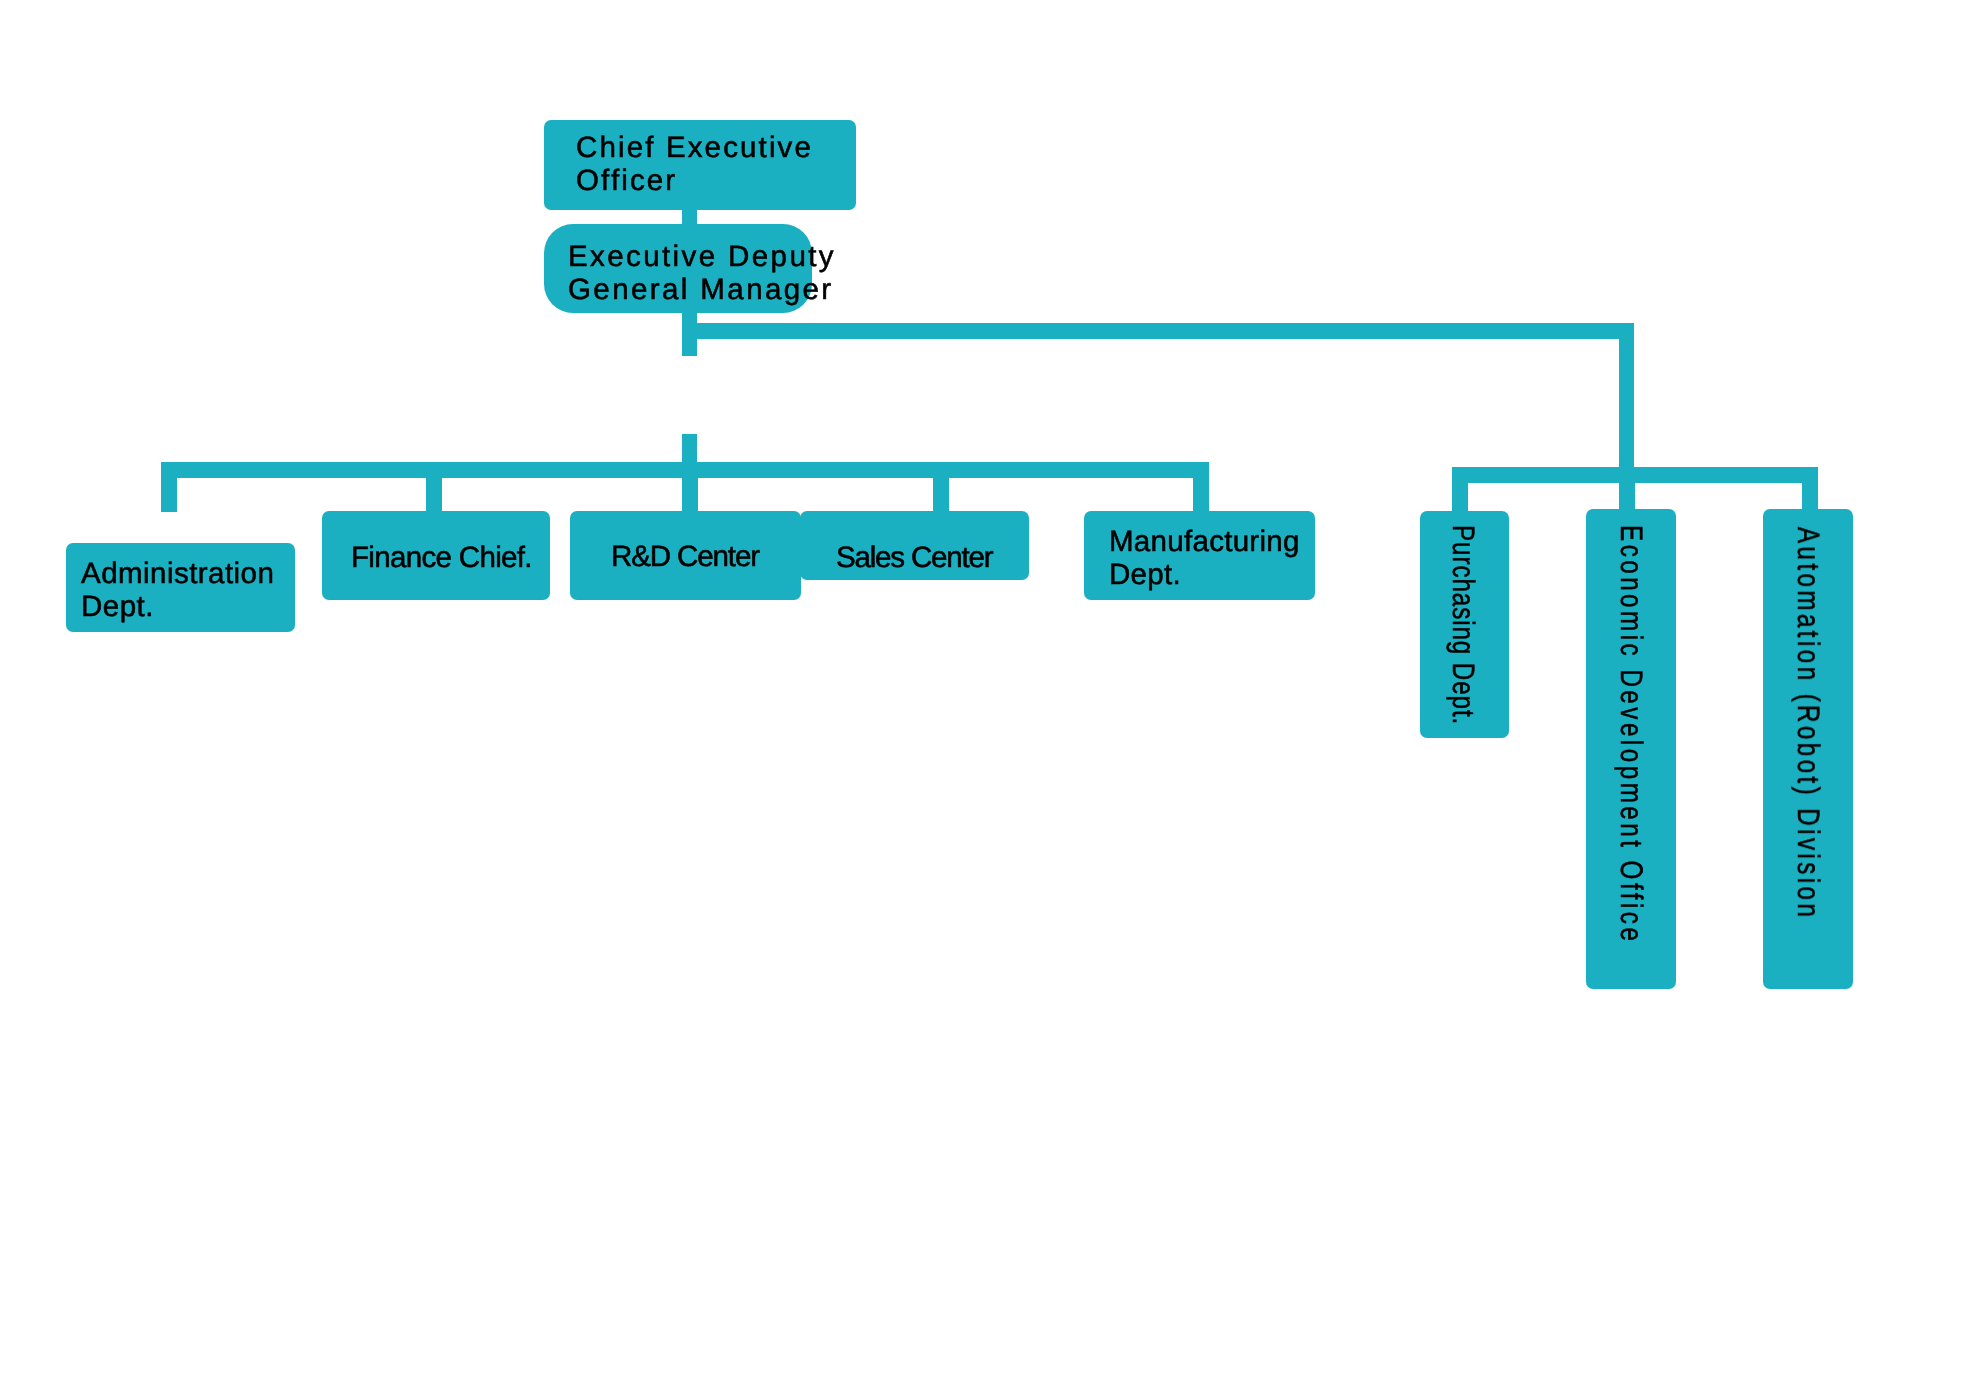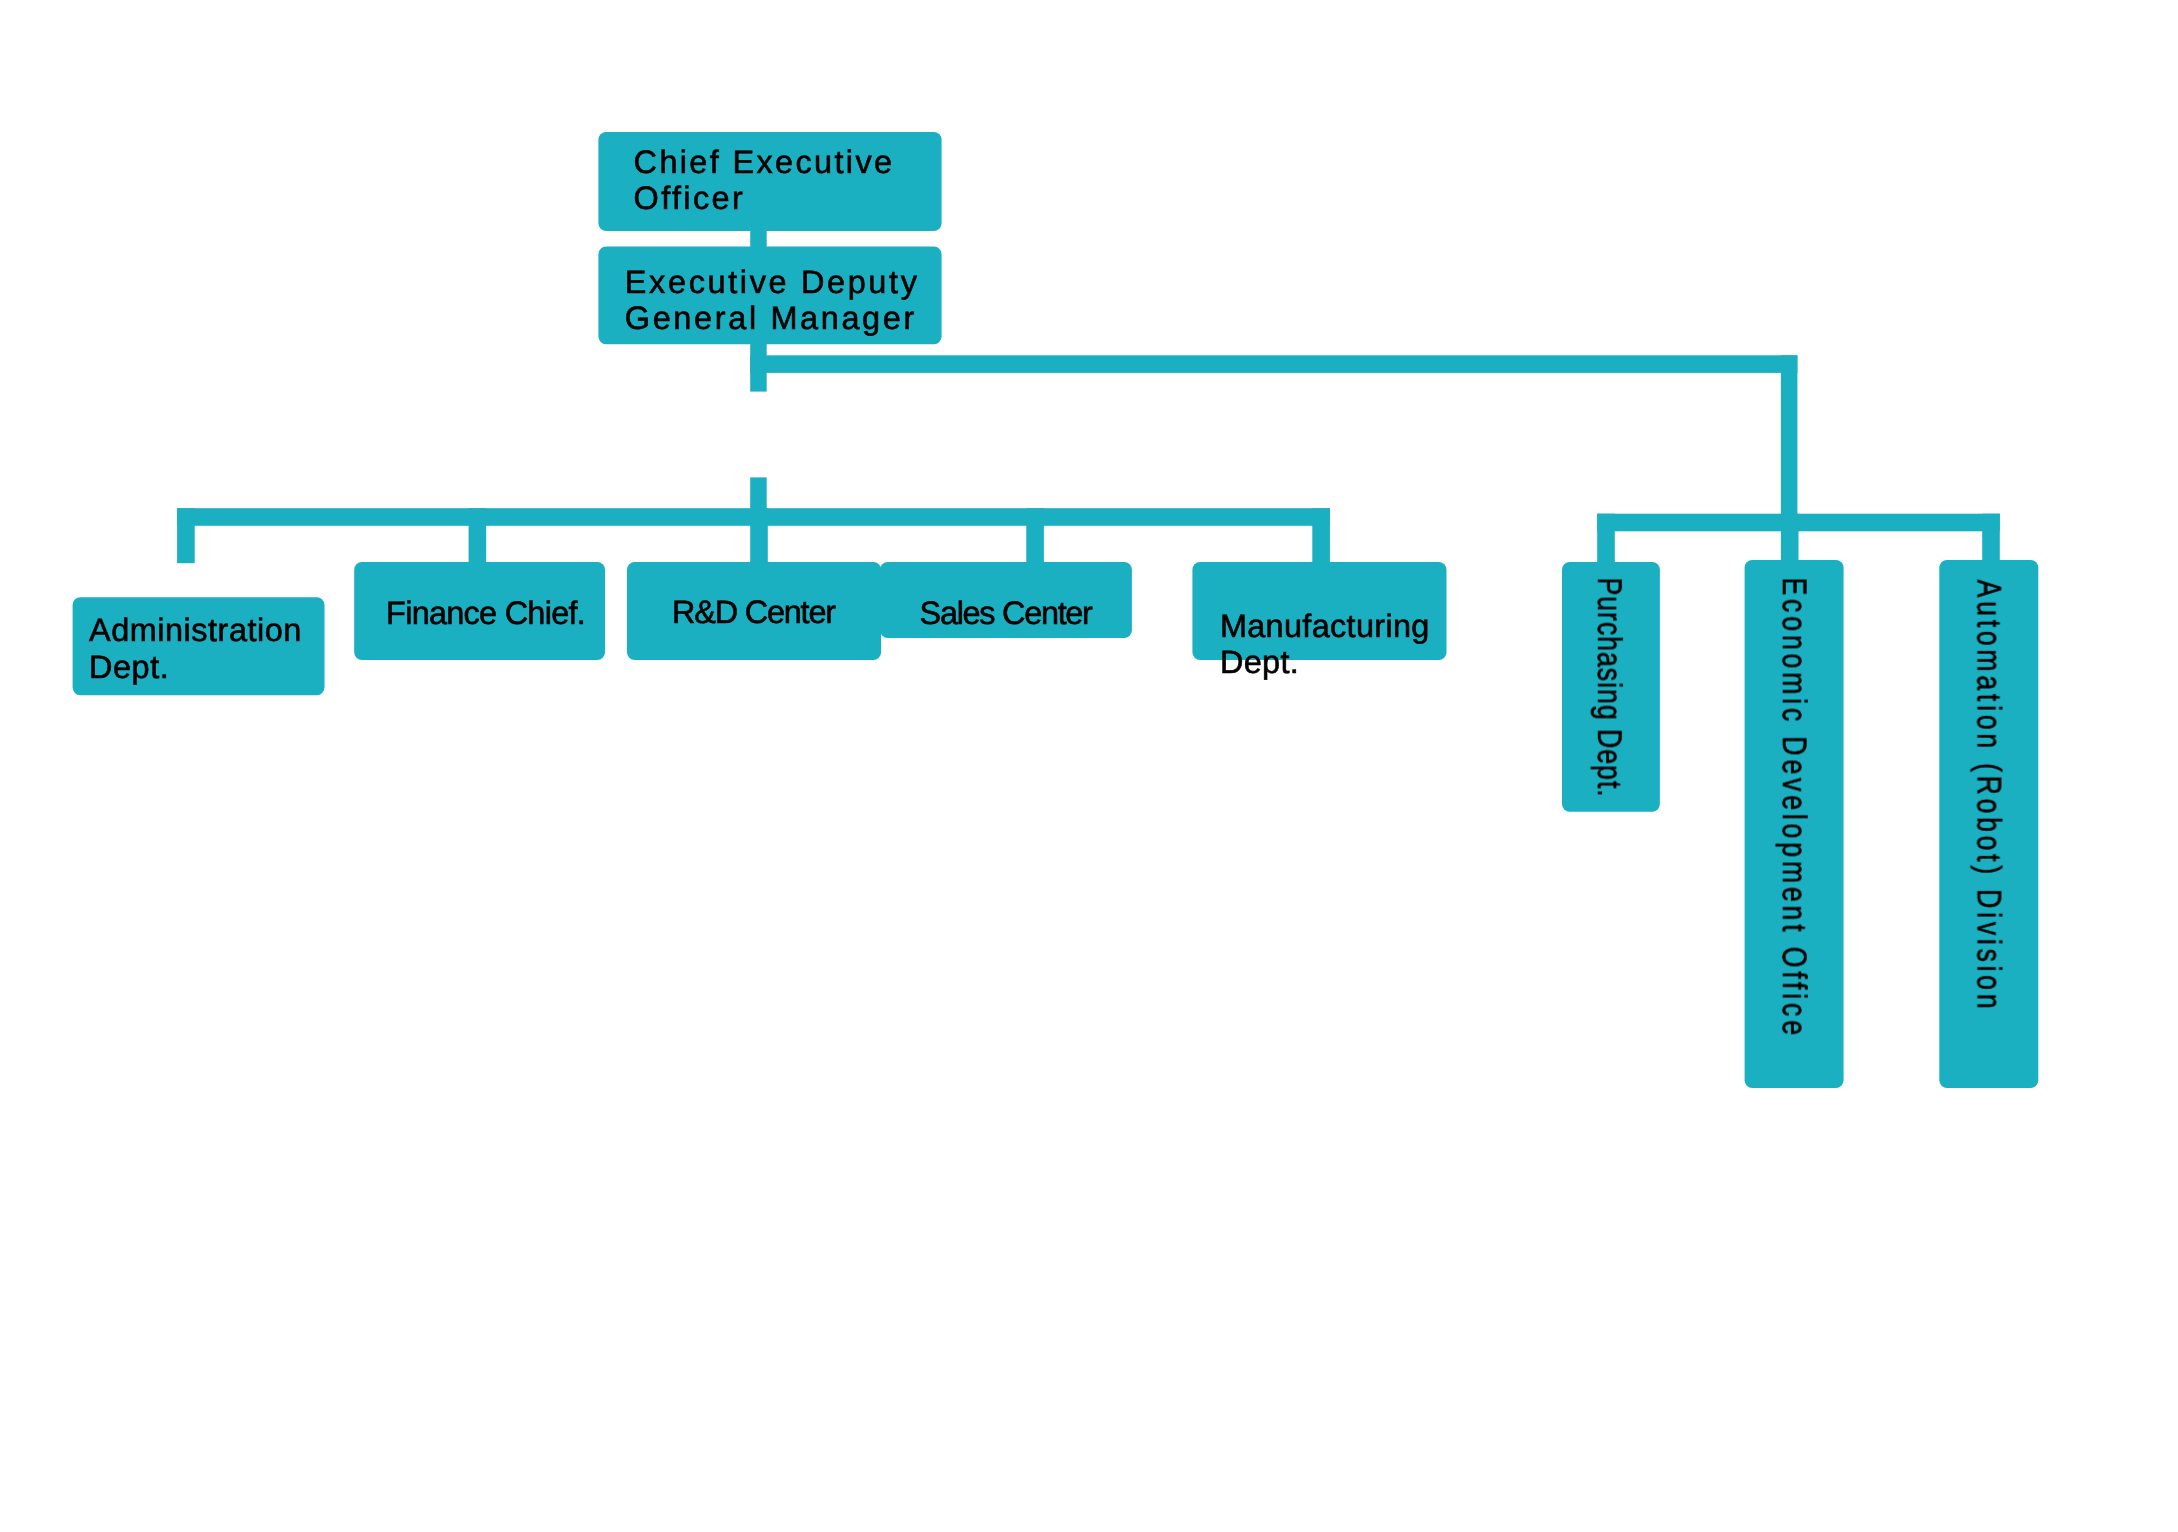--- a/index.html
+++ b/index.html
@@ -46,21 +46,21 @@
 
   <div class="conn" style="left:1452px;top:467px;width:366px;height:16px;"></div>
   <div class="conn" style="left:1452px;top:467px;width:16px;height:46px;"></div>
   <div class="conn" style="left:1619px;top:467px;width:16px;height:46px;"></div>
   <div class="conn" style="left:1802px;top:467px;width:16px;height:46px;"></div>
 
   <div class="node" style="left:544px;top:86px;width:312px;height:90px;margin-top:34px;">
     <div class="label" style="left:32px;top:12px;width:250px;letter-spacing:2.14px;">Chief Executive Officer</div>
   </div>
 
-  <div class="node" style="left:544px;top:224px;width:312px;height:89px;">
+  <div class="node" style="left:544px;top:224px;width:268px;height:89px;border-radius:29px;">
     <div class="label" style="left:24px;top:17px;width:272px;letter-spacing:2.4px;">Executive Deputy General Manager</div>
   </div>
 
 
   <div class="node" style="left:66px;top:511px;width:229px;height:89px;margin-top:32px;">
     <div class="label" style="left:15px;top:15px;width:200px;letter-spacing:0.46px;">Administration Dept.</div>
   </div>
 
   <div class="node" style="left:322px;top:511px;width:228px;height:89px;">
     <div class="label" style="left:29px;top:31px;letter-spacing:-0.67px;">Finance Chief.</div>
@@ -68,21 +68,21 @@
 
   <div class="node" style="left:570px;top:511px;width:231px;height:89px;">
     <div class="label" style="left:41px;top:30px;letter-spacing:-1.11px;">R&amp;D Center</div>
   </div>
 
   <div class="node" style="left:800px;top:511px;width:229px;height:69px;">
     <div class="label" style="left:36px;top:31px;letter-spacing:-1.18px;">Sales Center</div>
   </div>
 
   <div class="node" style="left:1084px;top:511px;width:231px;height:89px;">
-    <div class="label" style="left:25px;top:15px;width:200px;letter-spacing:0.29px;margin-top:28px;">Manufacturing Dept.</div>
+    <div class="label" style="left:25px;top:15px;width:200px;letter-spacing:0.29px;">Manufacturing Dept.</div>
   </div>
 
   <div class="node" style="left:1420px;top:511px;width:89px;height:227px;">
     <div class="vlabel" style="left:59px;top:14px;letter-spacing:1.18px;transform:translateZ(0) rotate(90deg) scale(0.78,1);">Purchasing Dept.</div>
   </div>
 
   <div class="node" style="left:1586px;top:509px;width:90px;height:480px;">
     <div class="vlabel" style="left:61px;top:16px;letter-spacing:4.49px;transform:translateZ(0) rotate(90deg) scale(0.78,1);">Economic Development Office</div>
   </div>
 

